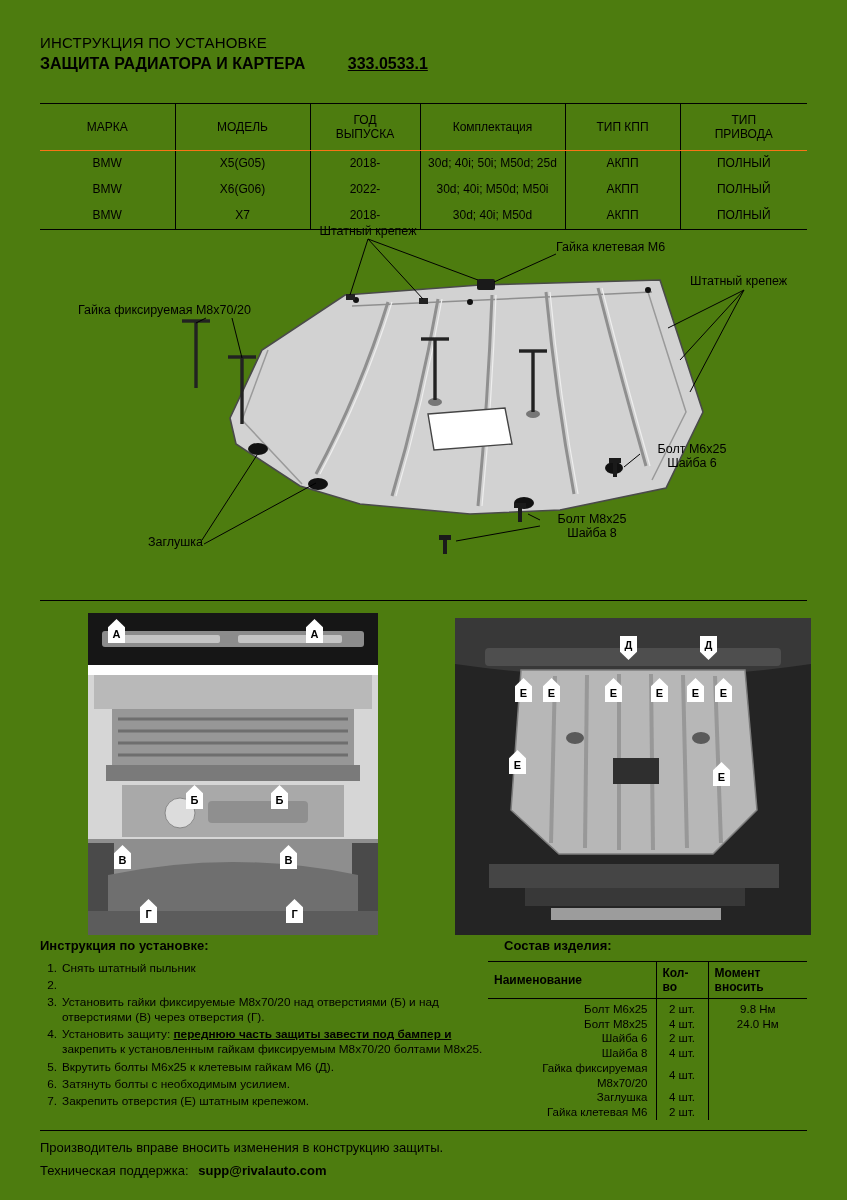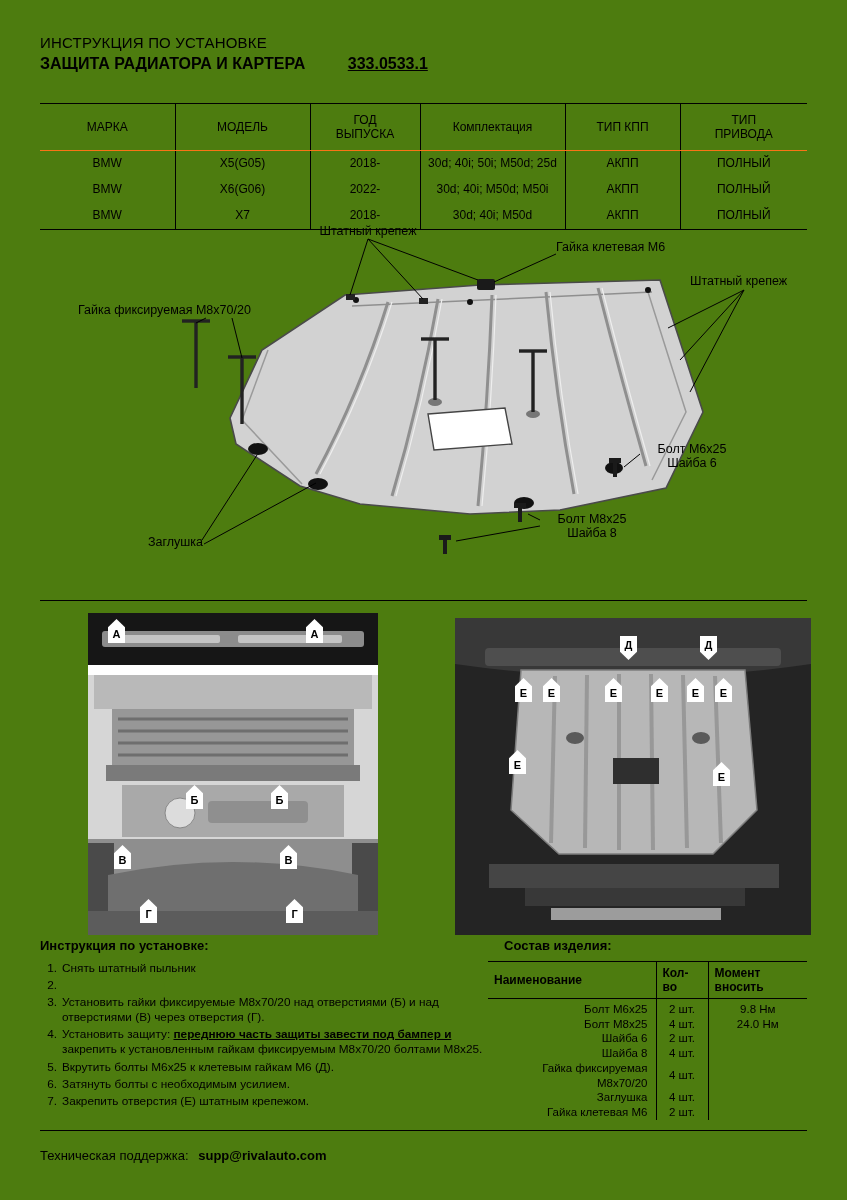--- a/index.html
+++ b/index.html
@@ -408,19 +408,20 @@
             <td class="qty">2 шт.</td>
             <td class="tq"></td>
           </tr>
       </tbody>
     </table>
   </div>
 
   <div class="hrule" style="top:1130px;"></div>
 
   <div class="footer">
+    <div>Производитель вправе вносить изменения в конструкцию защиты.</div>
     <div class="l2">
       <span>Техническая поддержка:</span>
       <span class="mail">supp@rivalauto.com</span>
     </div>
   </div>
 
 </div>
 
 </body></html>

